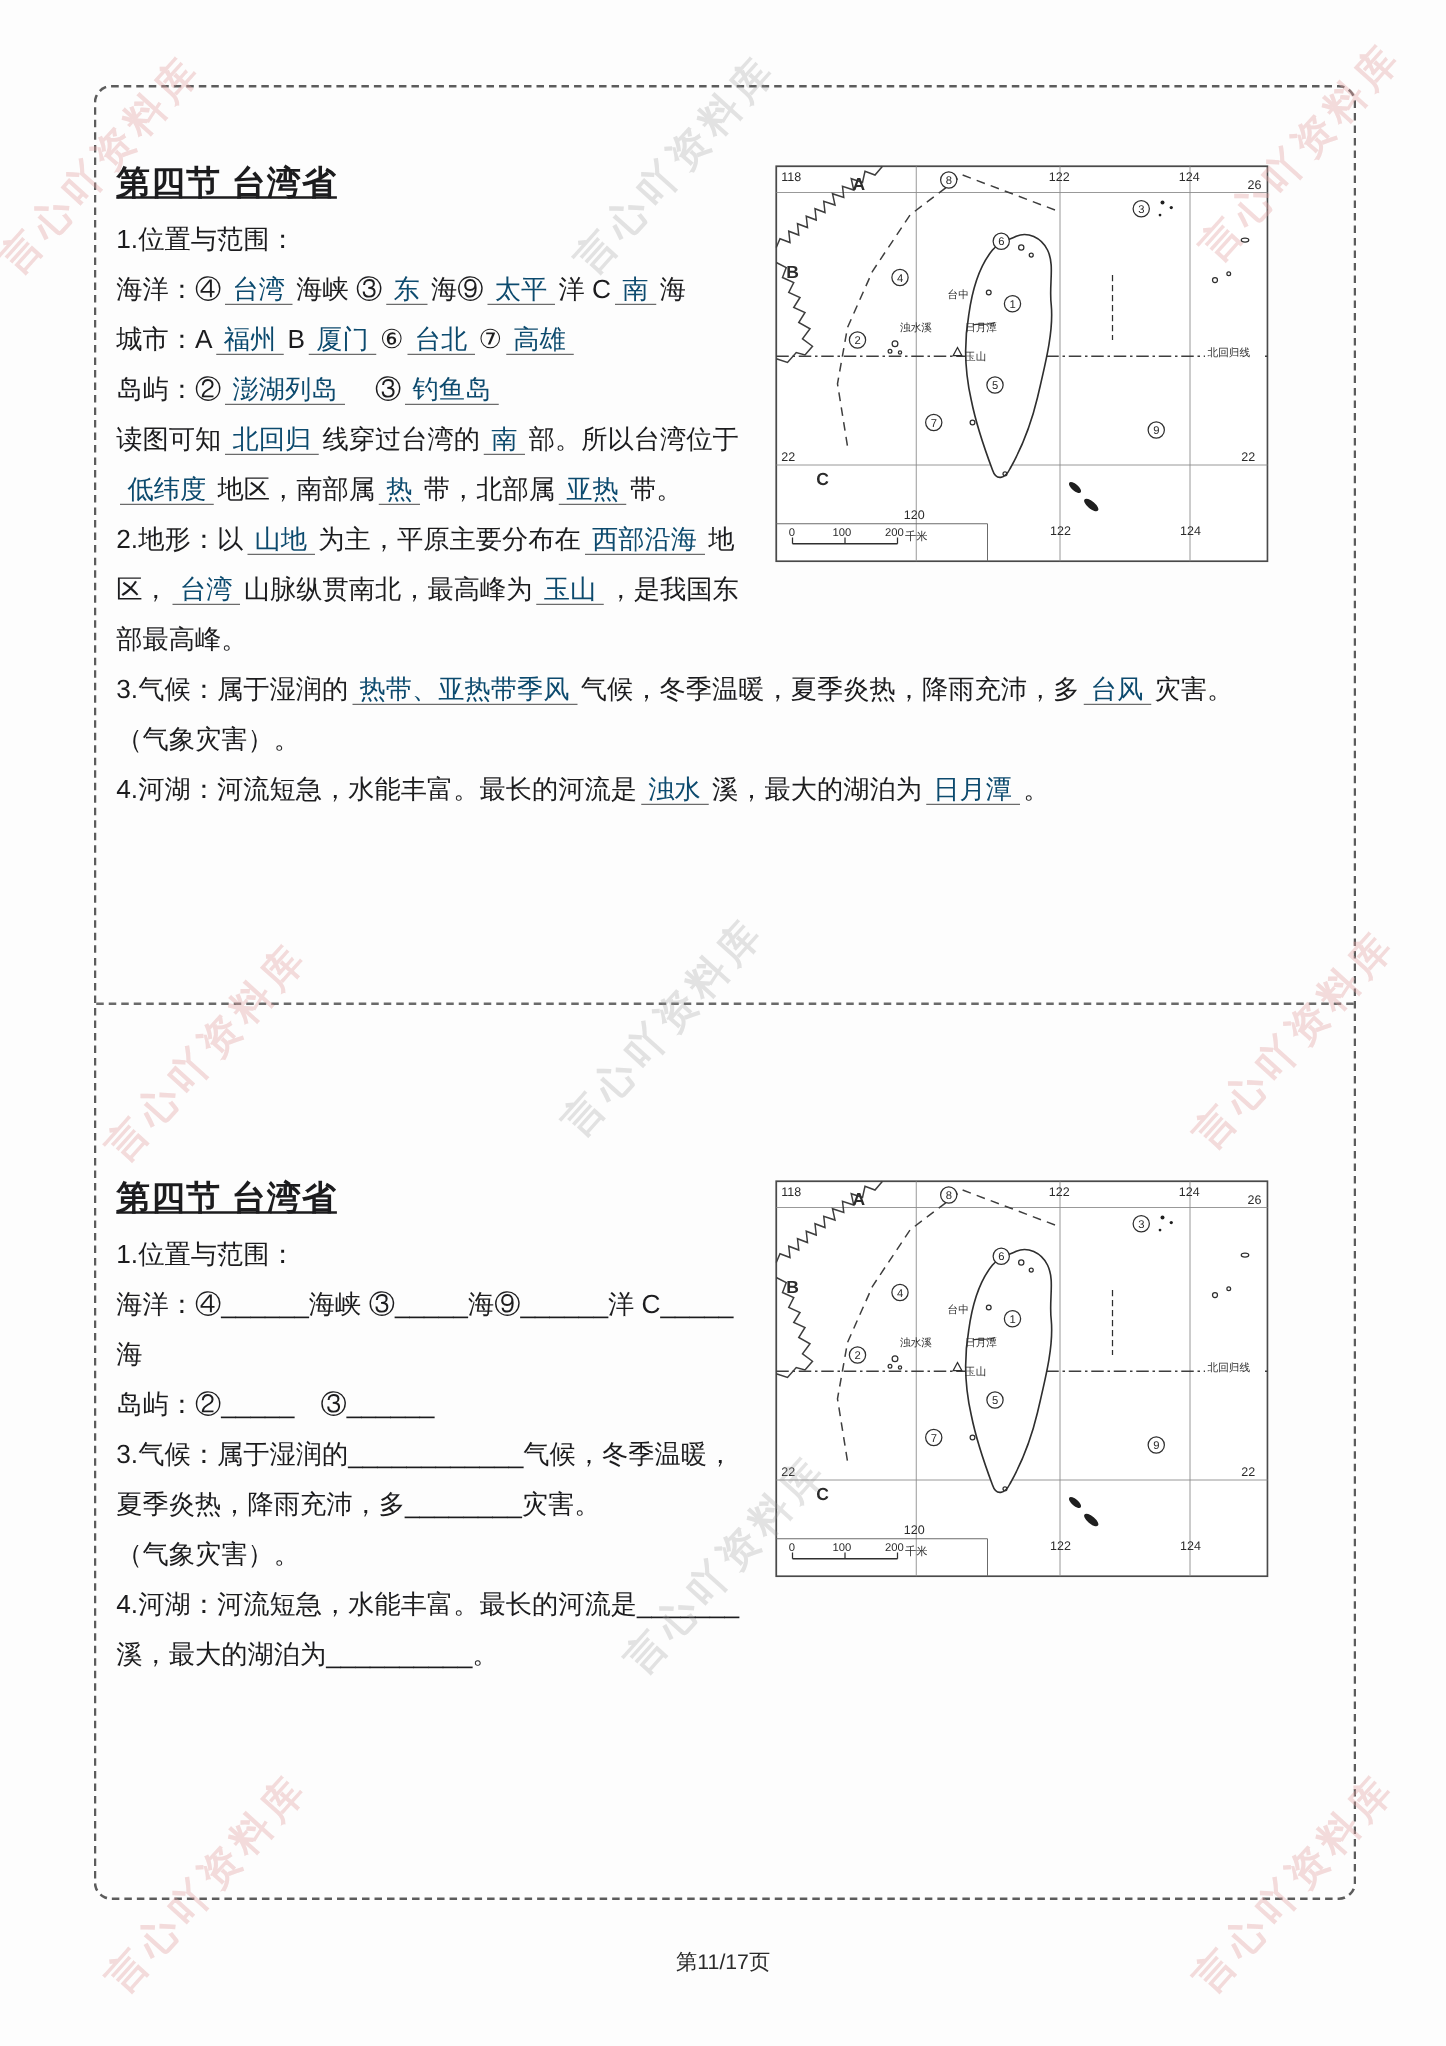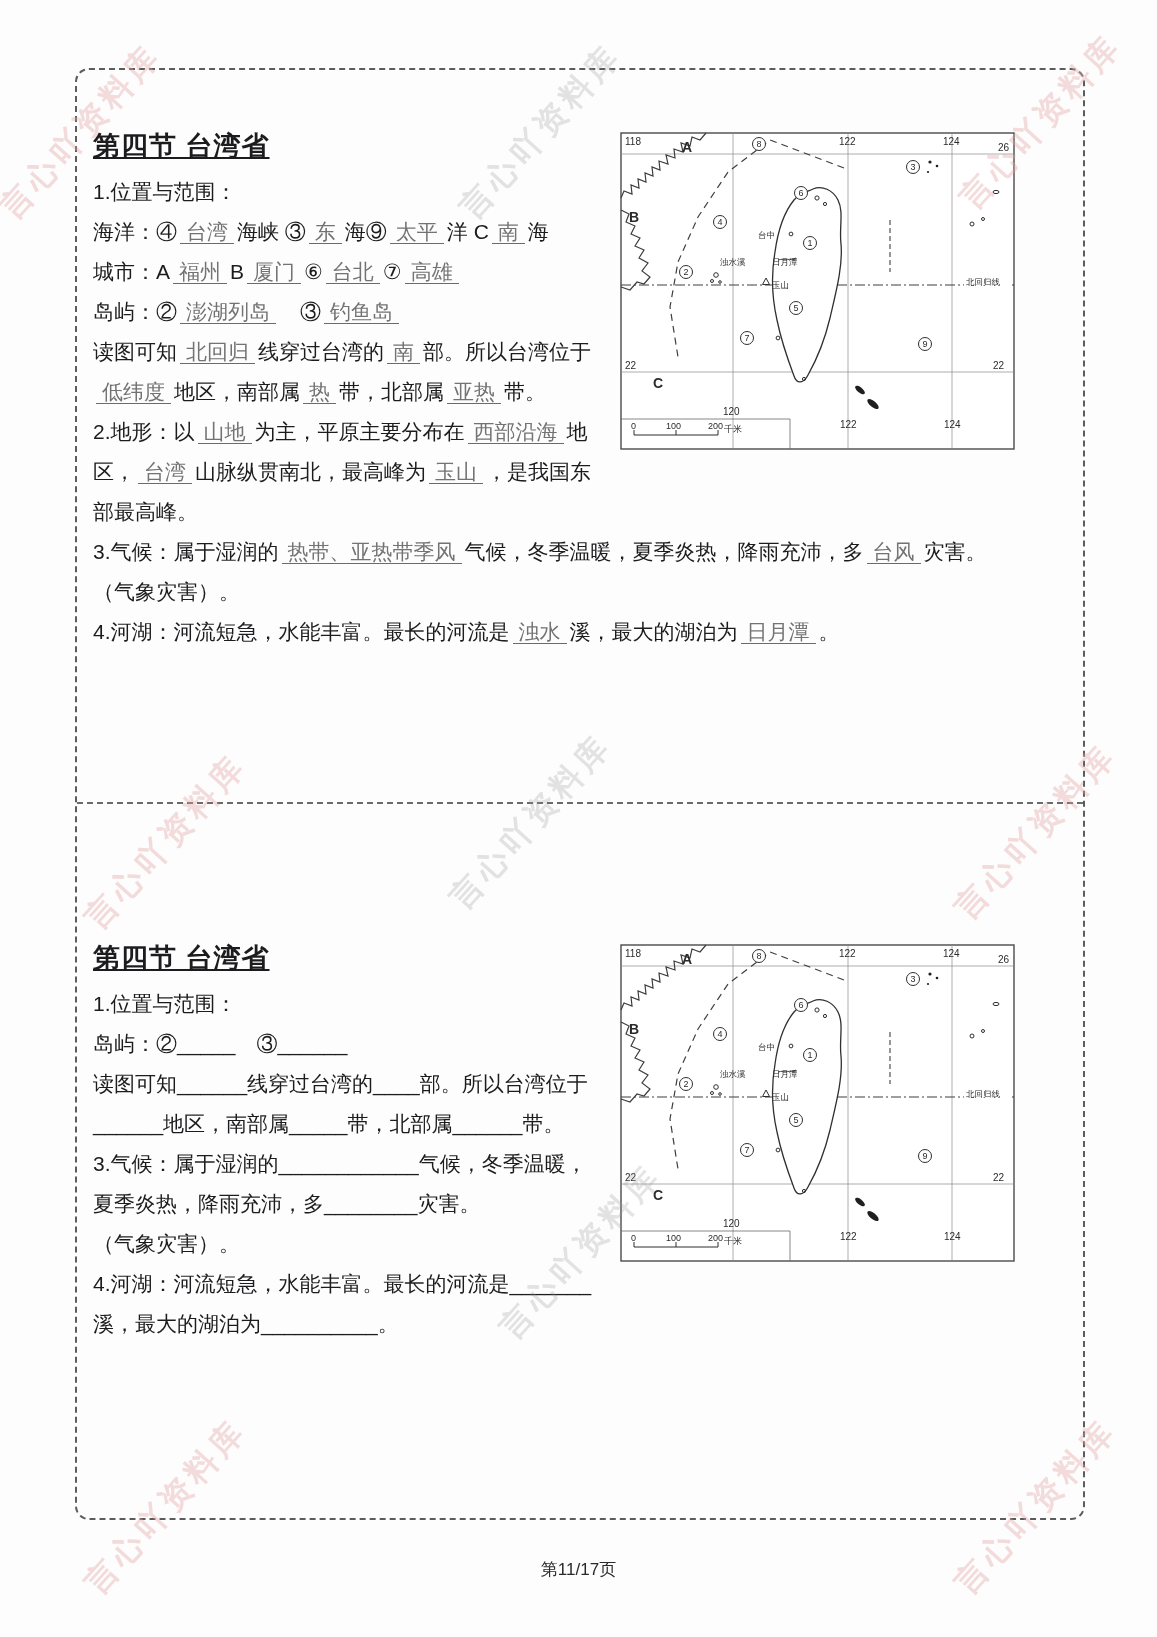--- a/index.html
+++ b/index.html
@@ -23,21 +23,21 @@
   .half-2 { height:720px; border-top:2px dashed #6a6a6a; padding-top:136px; }
   .sec-title { font-size:27px; font-weight:bold; margin:0 0 8px 0; letter-spacing:1px;text-decoration:underline; }
   .map-wrap {
     float:right;
     width:395px; height:372px;
     margin:4px 42px 14px 14px;
   }
   .line { font-size:21px; line-height:40px; margin:0; }
   .qtext { color:#1c1c1e; }
   .answer {
-    color:#737373;
+    color:#0c4a6e;
     border-bottom:1.6px solid #6b6b6b;
     padding:0 6px;
     margin:0 3px;
   }
   .footer {
     position:absolute; left:0; top:1558px; width:100%;
     text-align:center; font-size:17px; color:#2a2a2a;
   }
   .wm {
     position:absolute; z-index:6;
@@ -313,22 +313,22 @@
 
     <text x="11" y="297" font-size="9">0</text>
     <text x="46" y="297" font-size="9">100</text>
     <text x="88" y="297" font-size="9">200</text>
     <text x="104" y="300" font-size="9">千米</text>
   </svg>
 </div>
     <h3 class="sec-title">第四节 台湾省</h3>
     <div class="paragraphs">
         <p class="line"><span class="qtext">1.位置与范围：</span></p>
+        <p class="line"><span class="qtext">海洋：④______海峡 ③_____海⑨______洋 C_____海</span></p>
         <p class="line"><span class="qtext">岛屿：②_____　③______</span></p>
-        <p class="line"><span class="qtext">读图可知______线穿过台湾的____部。所以台湾位于______地区，南部属_____带，北部属______带。</span></p>
         <p class="line"><span class="qtext">3.气候：属于湿润的____________气候，冬季温暖，夏季炎热，降雨充沛，多________灾害。</span></p>
         <p class="line"><span class="qtext">（气象灾害）。</span></p>
         <p class="line"><span class="qtext">4.河湖：河流短急，水能丰富。最长的河流是_______溪，最大的湖泊为__________。</span></p>
       </div>
   </section>
 
 </div>
 
 <div class="footer">第11/17页</div>
 

